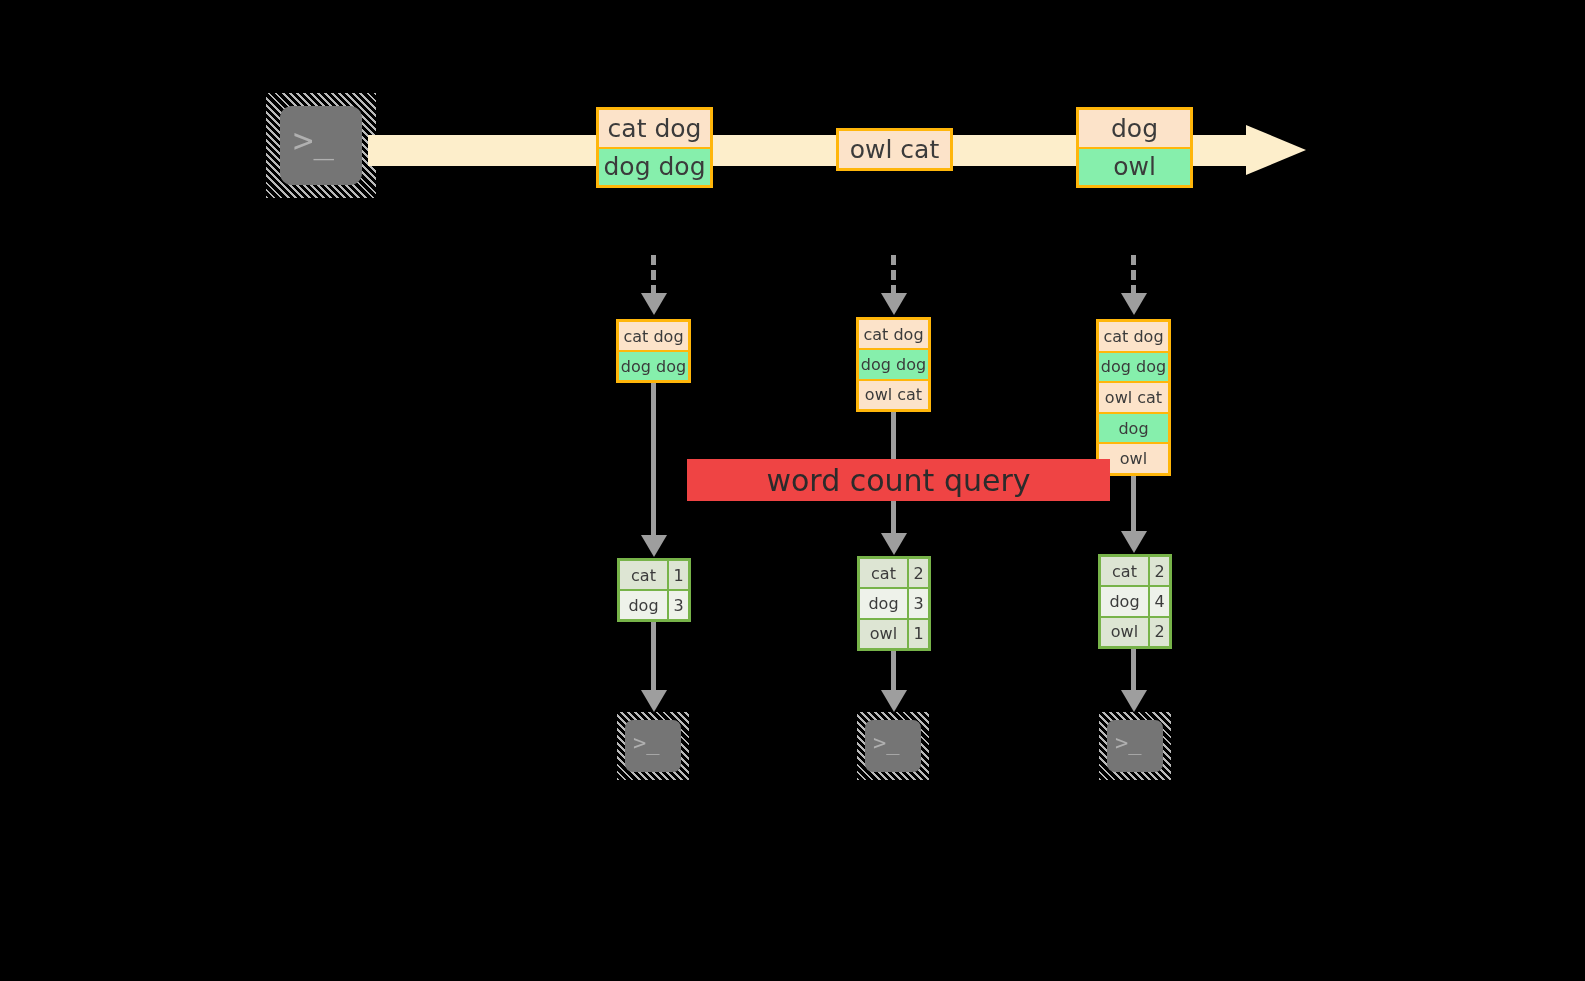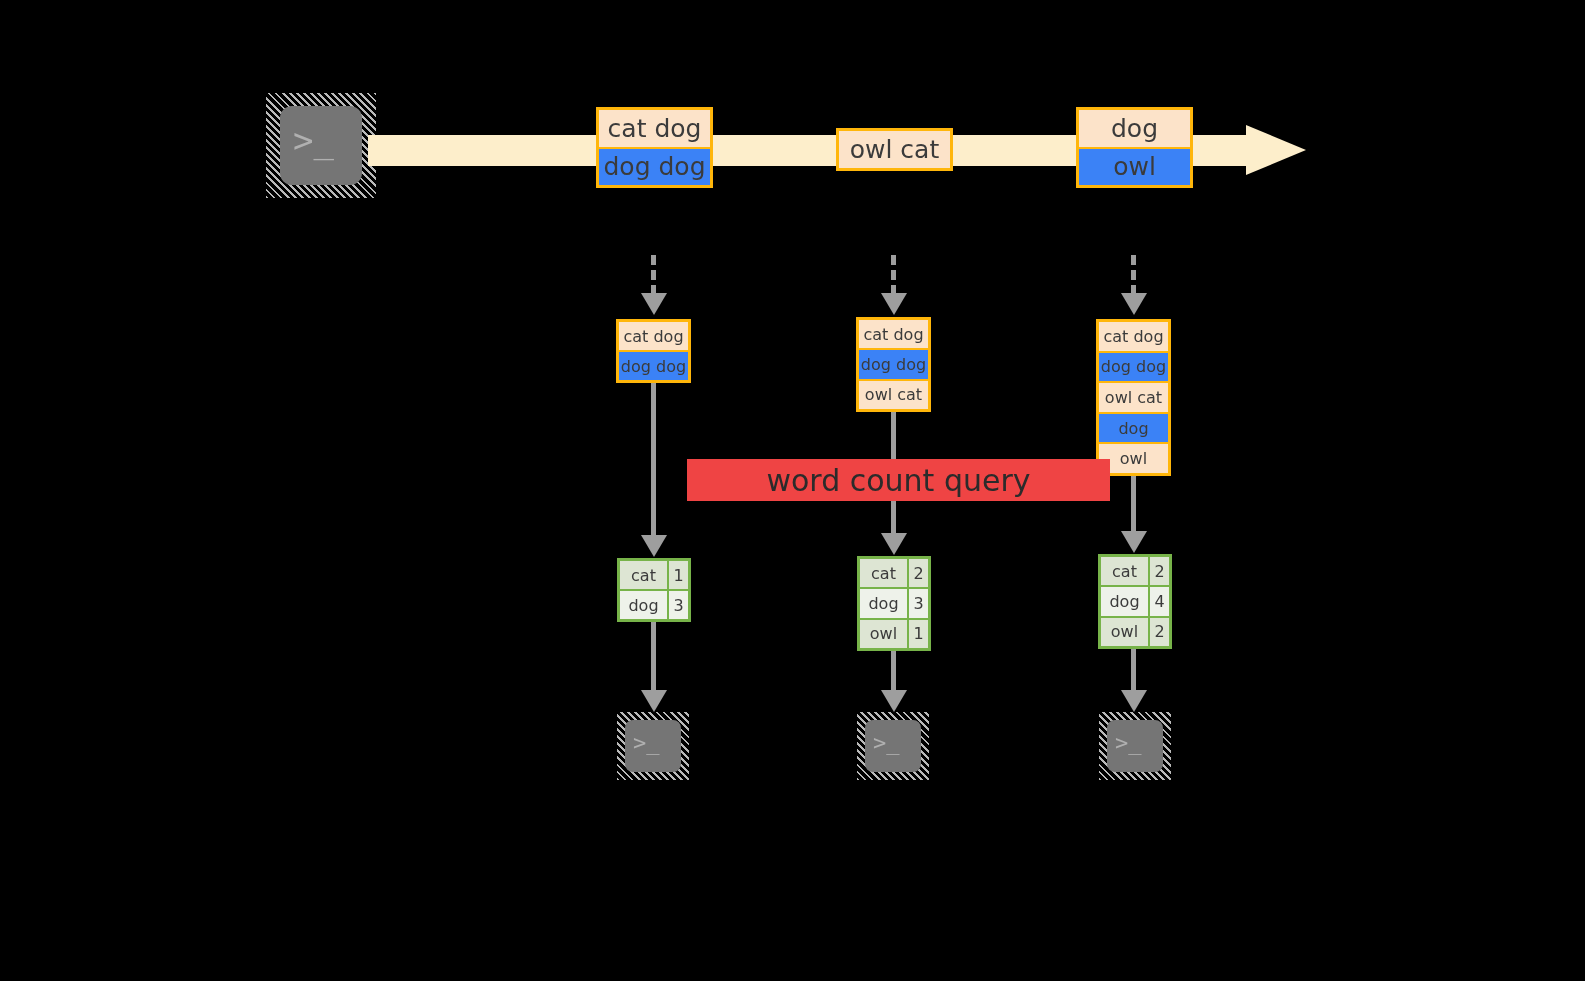--- a/index.html
+++ b/index.html
@@ -65,21 +65,21 @@
     flex: 1 1 auto;
     display: flex;
     align-items: center;
     justify-content: center;
     color: #3b3b3b;
     white-space: nowrap;
     border-top: 2px solid #ffb60a;
   }
   .orow:first-child { border-top: none; }
   .orow.dark  { background: #fce3c9; }
-  .orow.light { background: #3b82f6; }
+  .orow.light { background: #86efac; }
 
   
   .obox.big .orow { font-size: 25px; height: 36px; }
   
   .obox.small .orow { font-size: 16px; height: 29px; }
 
   
   .gbox {
     position: absolute;
     box-sizing: border-box;

